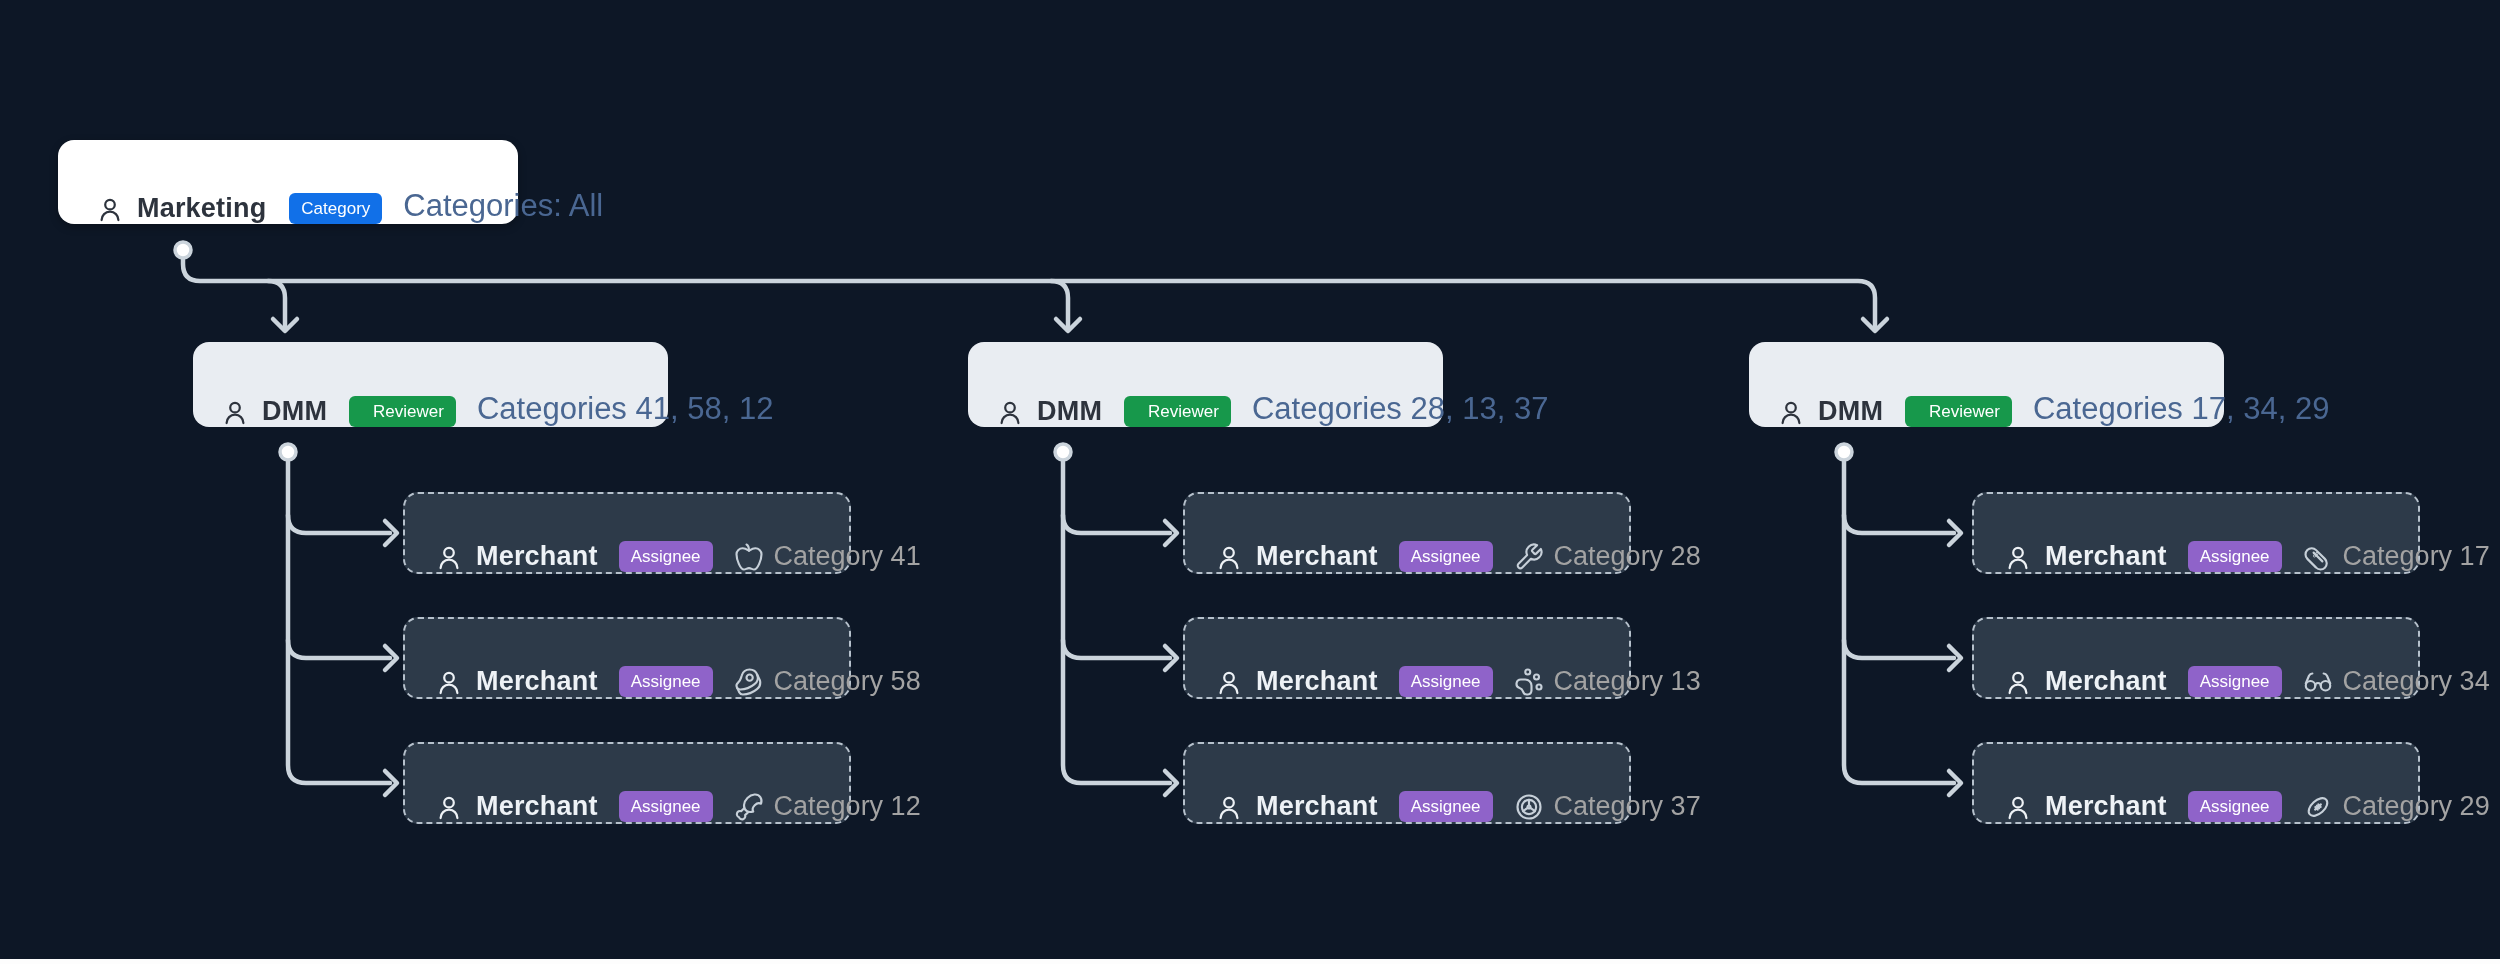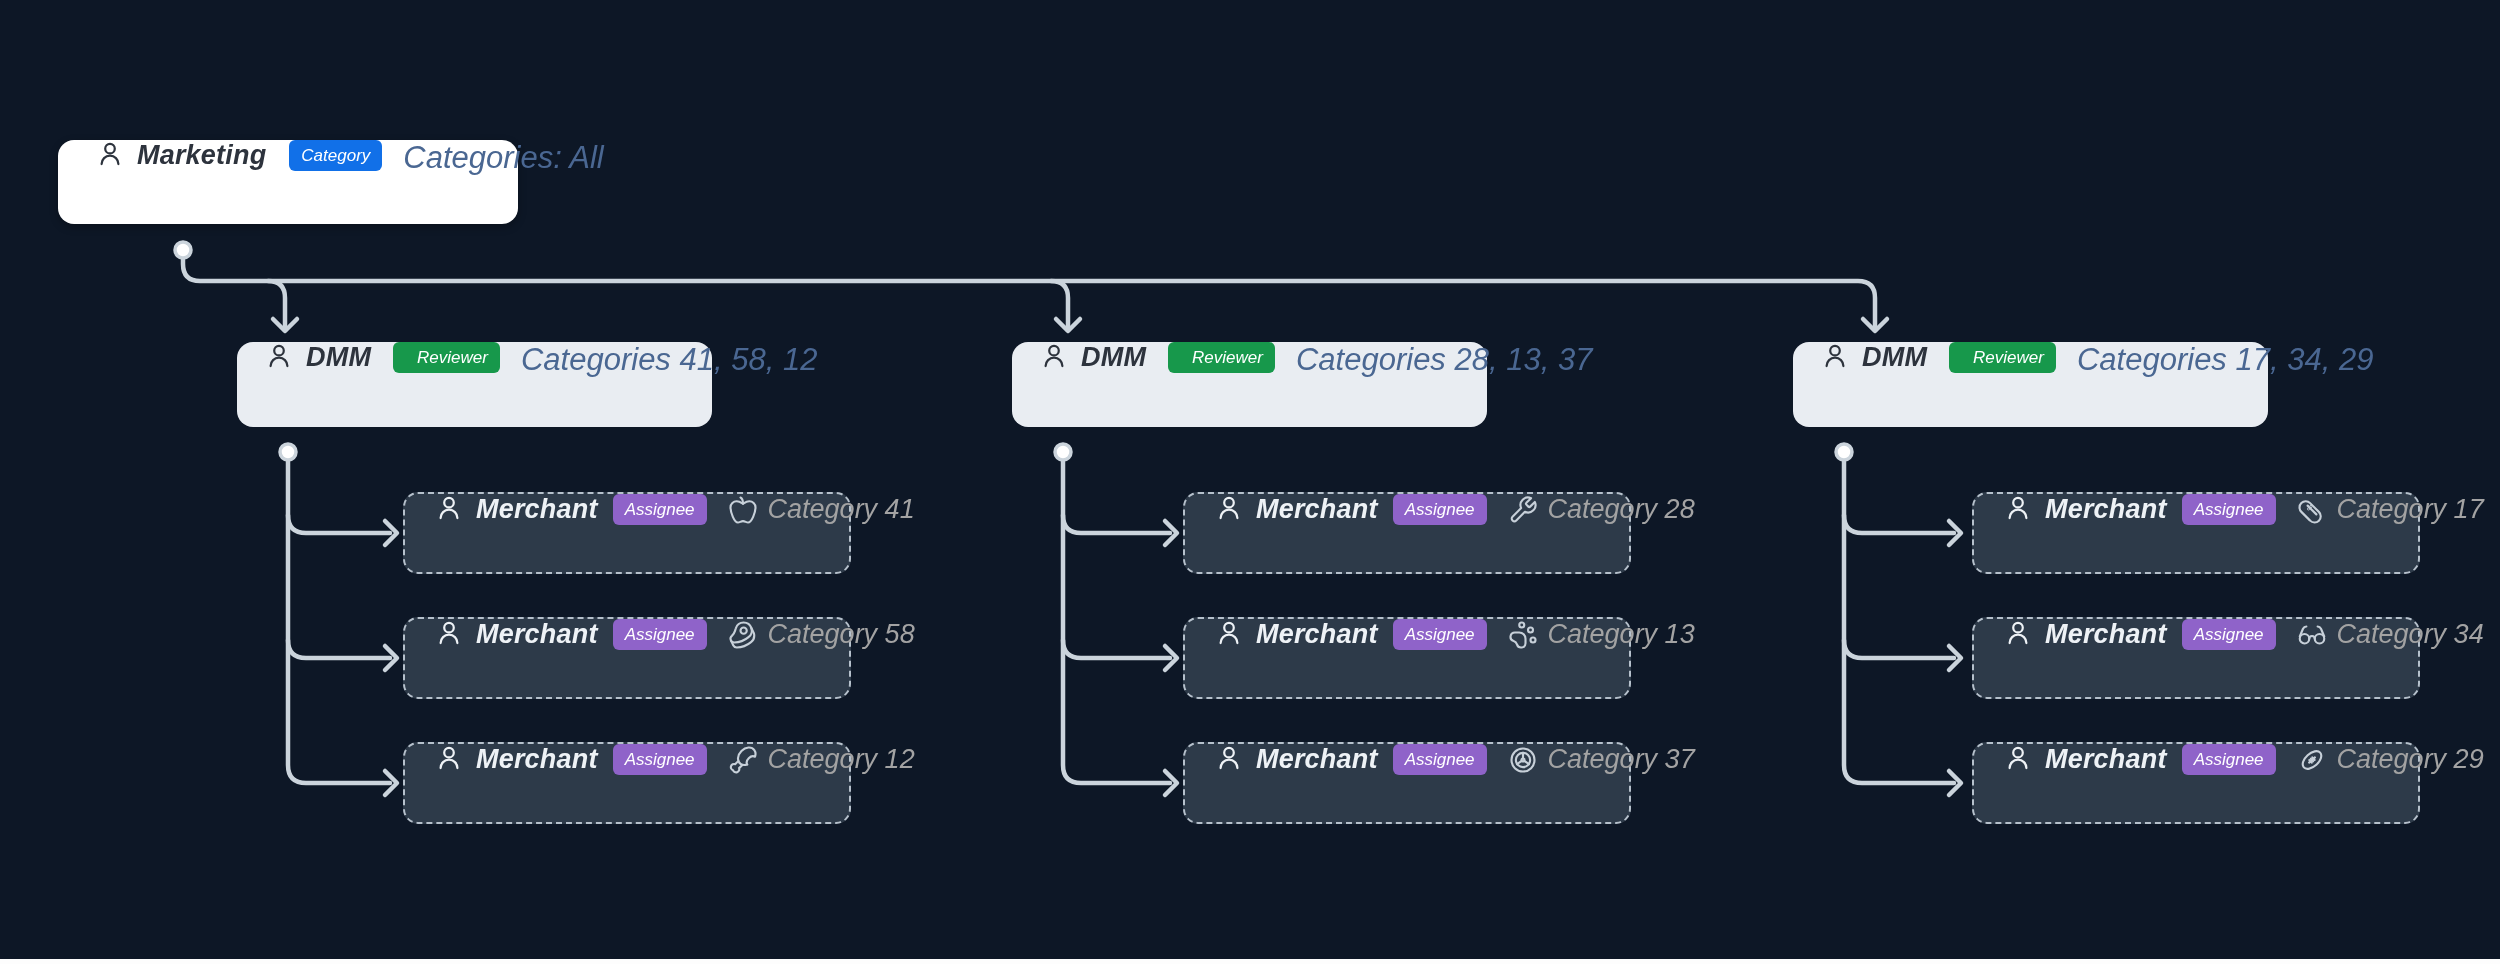--- a/index.html
+++ b/index.html
@@ -1,32 +1,32 @@
 <!DOCTYPE html>
 <html><head>
 <meta charset="utf-8">
 <style>
   html,body{margin:0;padding:0;background:#0d1726;}
   .canvas{position:relative;width:2500px;height:964px;background:#0d1726;overflow:hidden;
           font-family:"Liberation Sans",sans-serif;}
   .edges{position:absolute;left:0;top:0;z-index:1;}
-  .node{position:absolute;z-index:2;display:flex;align-items:flex-start;box-sizing:border-box;
-        border-radius:16px;font-style:italic;}
+  .node{position:absolute;z-index:2;display:flex;align-items:flex-end;box-sizing:border-box;
+        border-radius:16px;}
   .root-node{background:#ffffff;width:460px;height:84px;padding-left:38px;color:#2d333d;
         box-shadow:0 3px 8px rgba(0,0,0,.28);}
-  .dmm{background:#e9edf2;width:475px;height:85px;padding-left:28px;color:#2d333d;margin-left:44px;}
+  .dmm{background:#e9edf2;width:475px;height:85px;padding-left:28px;color:#2d333d;}
   .merchant{background:#2d3a49;width:448px;height:82px;padding-left:30px;color:#eef2f6;
         border:2.5px dashed #b6c1cc;border-radius:15px;}
   .picon{display:flex;margin-right:13px;flex:0 0 auto;}
   .nlabel{font-size:27px;font-weight:600;letter-spacing:.2px;white-space:nowrap;}
   .badge{border-radius:6px;color:#ffffff;font-size:17px;font-weight:500;line-height:1;
         padding:7px 12px;white-space:nowrap;flex:0 0 auto;}
   .badge.creator{background:#1170e8;margin-left:23px;}
   .badge.reviewer{background:#17984b;margin-left:22px;padding-left:24px;}
-  .badge.assignee{background:#8f63c9;margin-left:15px;}
+  .badge.assignee{background:#8f63c9;margin-left:21px;}
   .cats{margin-left:21px;color:#4a6792;font-size:31px;font-weight:500;white-space:nowrap;}
   .cat{display:flex;align-items:center;margin-left:21px;color:#c7d0d9;}
   .cat .cicon{margin-right:10px;display:flex;flex:0 0 auto;}
   .ctext{font-size:27px;font-weight:400;color:#a3a3a3;white-space:nowrap;}
   .bottom-bar{position:absolute;left:0;bottom:0;width:100%;height:5px;background:#fdfdfd;z-index:3;}
   svg.ic{display:block;}
 </style>
 </head>
 <body>
 

